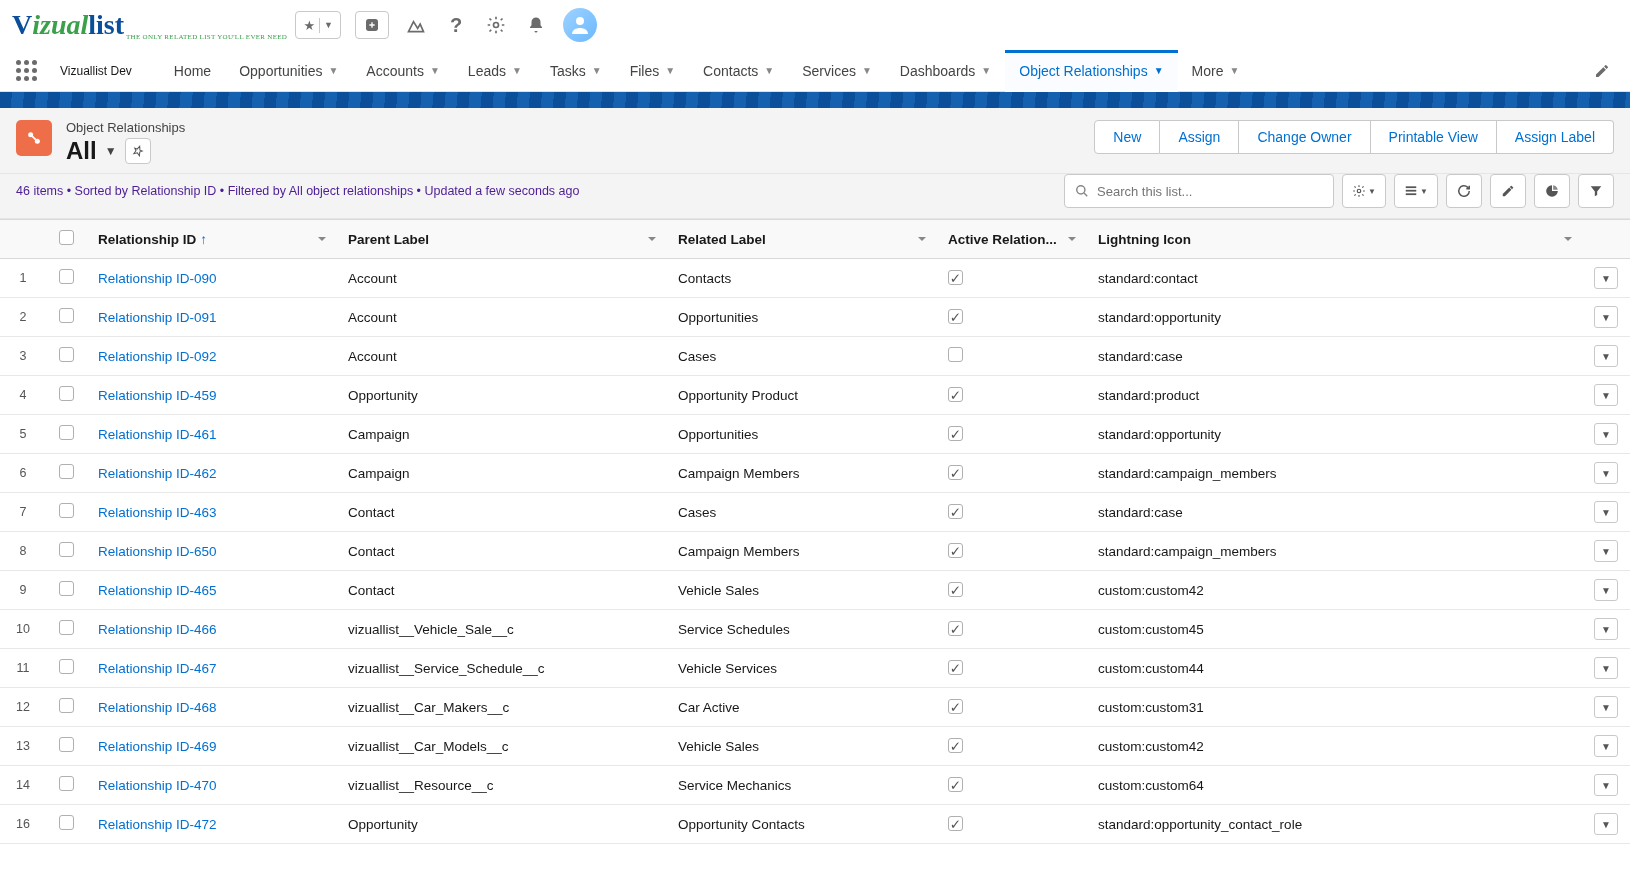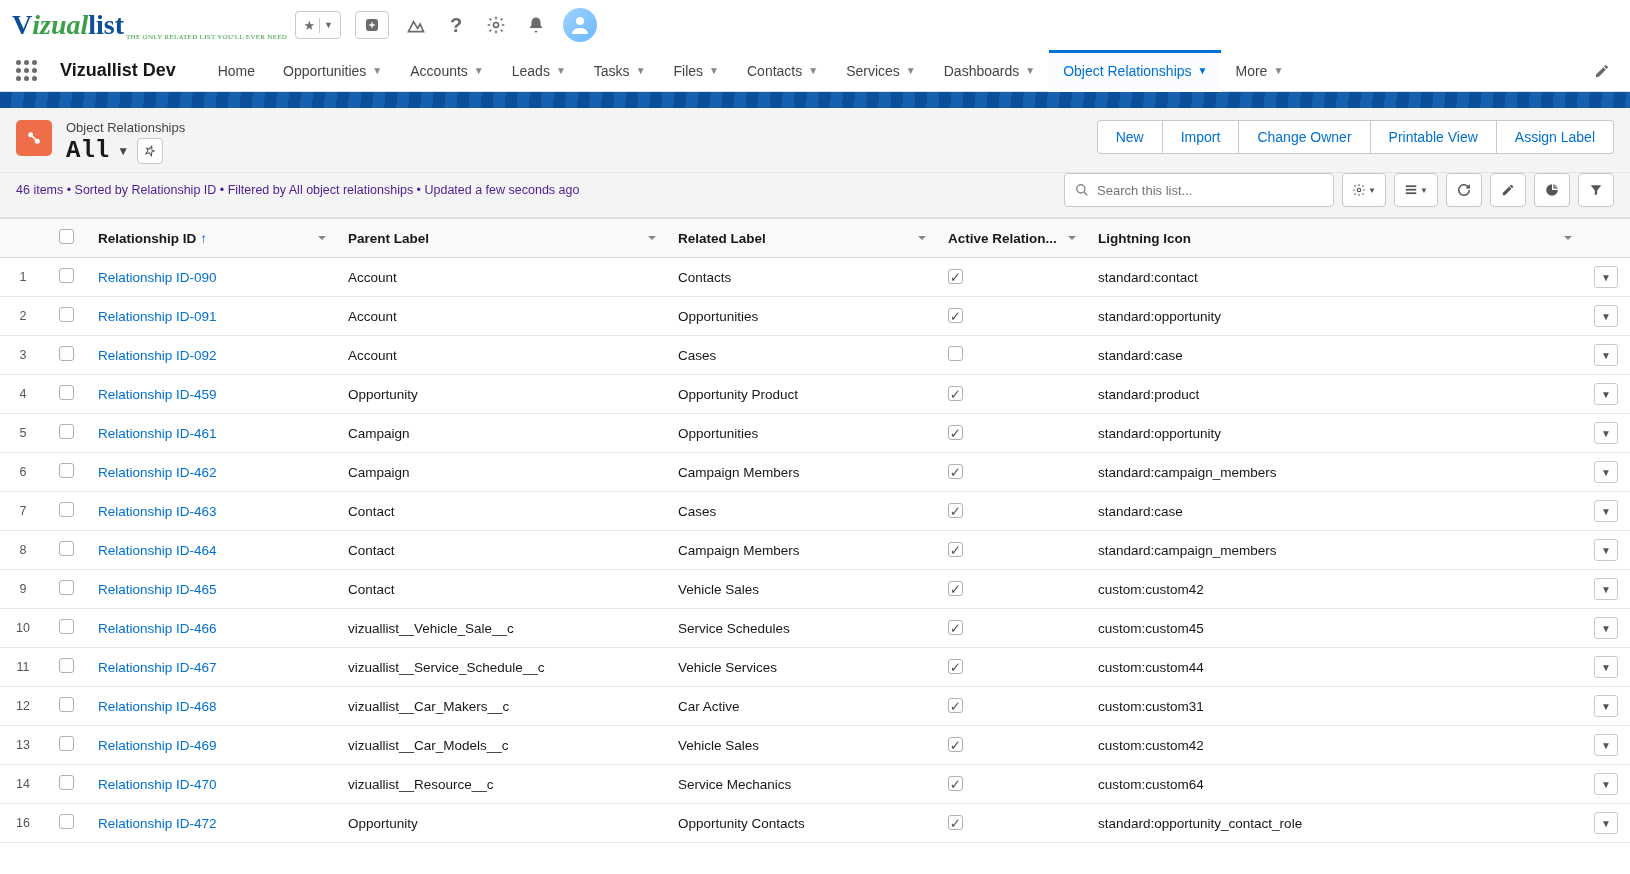--- a/index.html
+++ b/index.html
@@ -20,37 +20,37 @@
 .hdr-icon { width: 26px; height: 26px; display: flex; align-items: center; justify-content: center; color: #6b6b6b; cursor: pointer; }
 .hdr-icon.boxed { border: 1px solid #c9c9c9; border-radius: 4px; width: 34px; height: 28px; }
 .hdr-icon.split { width: 46px; display:flex; }
 .hdr-icon.split > span:first-child{ border-right:1px solid #c9c9c9; padding-right:4px; margin-right:4px;}
 .avatar { width: 34px; height: 34px; border-radius: 50%; background: linear-gradient(135deg,#9fd3ff,#6bb8ff); display:flex;align-items:center;justify-content:center; }
 
 
 .nav-bar { display: flex; align-items: center; height: 42px; border-bottom: 1px solid #e0e0e0; padding: 0 12px; gap: 4px; }
 .waffle { width: 28px; height: 28px; display: grid; grid-template-columns: repeat(3,5px); grid-template-rows: repeat(3,5px); gap: 3px; align-content:center; justify-content:center; cursor:pointer; margin-right:16px;}
 .waffle span { background:#6b6b6b; border-radius:50%; }
-.app-name { font-size: 18px; font-weight: 700; margin-right: 24px; }
+.app-name { font-size: 12px; font-weight: 400; margin-right: 24px; }
 .nav-item { display: flex; align-items: center; height: 42px; padding: 0 14px; gap: 6px; cursor: pointer; color: #444; font-size: 14px; border-top: 3px solid transparent; border-bottom: 3px solid transparent;}
 .nav-item.active { border-top: 3px solid #0070d2; color: #0070d2; background:#fafcff; }
 .nav-item .chev { font-size: 10px; color: #888; }
 .nav-item.active .chev { color:#0070d2; }
 .nav-edit { margin-left:auto; color:#6b6b6b; cursor:pointer; padding:0 8px;}
 
 
 .pattern-strip { height: 16px; background: repeating-linear-gradient(95deg,#0b4f9b,#0b4f9b 12px,#1561b0 12px,#1561b0 24px); }
 
 
 .page-header { background: #f4f4f4; padding: 12px 16px 8px; display: flex; align-items: flex-start; gap: 14px; border-bottom: 1px solid #e5e5e5; position:relative;}
 .ph-icon { width: 36px; height: 36px; background: #ef6e4a; border-radius: 5px; display:flex;align-items:center;justify-content:center; color:#fff; font-size:18px; flex-shrink:0;}
 .ph-left { display:flex; flex-direction:column; gap:2px; }
 .ph-breadcrumb { font-size: 13px; color: #444; }
 .ph-title-row { display:flex; align-items:center; gap:8px;}
-.ph-title { font-size: 24px; font-weight: 700; font-family: Liberation Mono, monospace; }
+.ph-title { font-size: 24px; font-weight: 700; }
 .ph-title-chev { font-size:12px; color:#444; cursor:pointer;}
 .pin-btn { width:26px; height:26px; border:1px solid #c9c9c9; border-radius:4px; display:flex;align-items:center;justify-content:center; background:#fff; cursor:pointer; color:#555;}
 .ph-actions { margin-left:auto; display:flex; }
 .ph-actions button { background:#fff; border:1px solid #c9c9c9; height:34px; padding:0 18px; font-size:14px; color:#0070d2; cursor:pointer; }
 .ph-actions button:first-child{border-radius:4px 0 0 4px;margin-left:34px;}
 .ph-actions button:last-child{border-radius:0 4px 4px 0;}
 .ph-actions button + button { border-left:none; }
 
 .sub-header { background:#f4f4f4; padding: 0 16px 10px; display:flex; align-items:center; gap:8px; border-bottom:1px solid #e5e5e5;}
 .meta-text { font-size: 12.5px; color:#4c1d95; }
@@ -207,21 +207,21 @@
       <span class="ph-title-chev">▼</span>
       <div class="pin-btn">
         <svg width="12" height="12" viewBox="0 0 24 24" fill="none" stroke="#555" stroke-width="2">
             <path d="M12 2l3 7h5l-4 4 2 7-6-4-6 4 2-7-4-4h5z" transform="rotate(20 12 12)"></path>
           </svg>
       </div>
     </div>
   </div>
   <div class="ph-actions" id="ph-actions">
       <button>New</button>
-      <button>Import</button>
+      <button>Assign</button>
       <button>Change Owner</button>
       <button>Printable View</button>
       <button>Assign Label</button>
     </div>
 </div>
 
 <div class="sub-header">
   <div class="meta-text">46 items • Sorted by Relationship ID • Filtered by All object relationships • Updated a few seconds ago</div>
   <div class="sub-right">
     <div class="list-search">
@@ -351,21 +351,21 @@
     <td><a>Relationship ID-463</a></td>
     <td>Contact</td>
     <td>Cases</td>
     <td><span class="chk checked">✓</span></td>
     <td>standard:case</td>
     <td class="actcell"><span class="row-menu">▼</span></td>
       </tr>
       <tr>
     <td class="rownum">8</td>
     <td class="checkcell"><span class="chk"></span></td>
-    <td><a>Relationship ID-464</a></td>
+    <td><a>Relationship ID-650</a></td>
     <td>Contact</td>
     <td>Campaign Members</td>
     <td><span class="chk checked">✓</span></td>
     <td>standard:campaign_members</td>
     <td class="actcell"><span class="row-menu">▼</span></td>
       </tr>
       <tr>
     <td class="rownum">9</td>
     <td class="checkcell"><span class="chk"></span></td>
     <td><a>Relationship ID-465</a></td>

